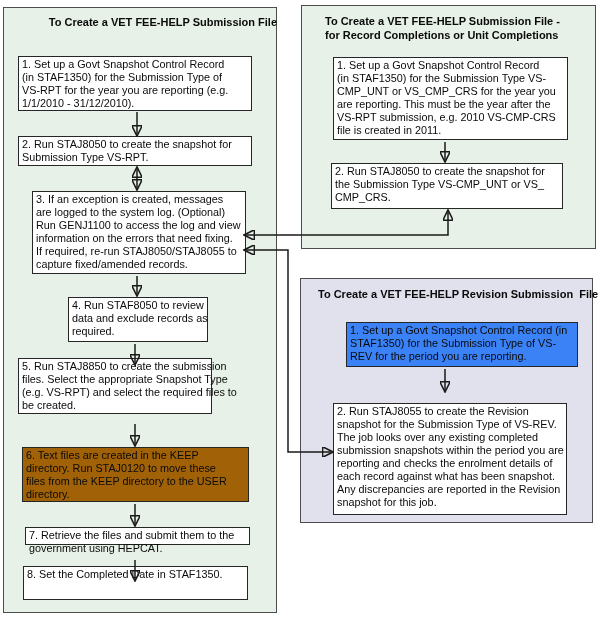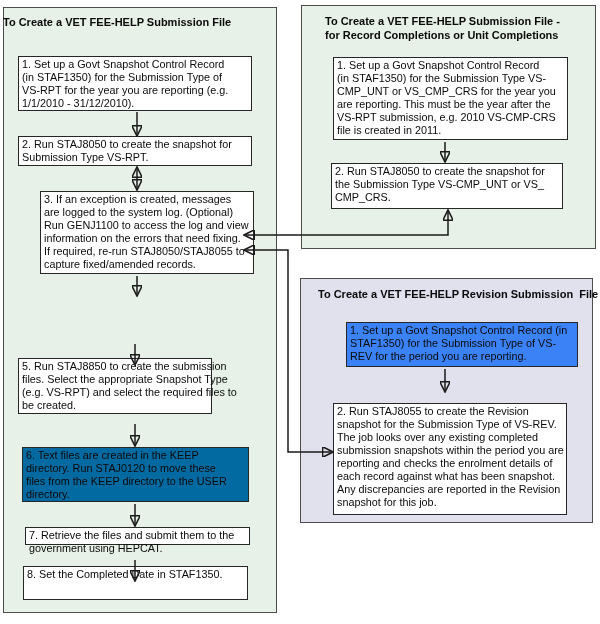--- a/index.html
+++ b/index.html
@@ -47,44 +47,47 @@
 <body>
 
 <div id="stage">
 
   <div class="panel" style="left: 3px; top: 7px; width: 274px; height: 606px; background: rgb(231, 241, 231);"></div>
 
   <div class="panel" style="left: 301px; top: 5px; width: 295px; height: 244px; background: rgb(231, 241, 231);"></div>
 
   <div class="panel" style="left: 300px; top: 278px; width: 293px; height: 245px; background: rgb(225, 225, 238);"></div>
 
-  <div class="panel-title" style="left:3px; top:15px; width:274px; text-align:left;">To Create a VET FEE-HELP Submission File</div>
+  <div class="panel-title" style="left:3px; top:15px; width:274px; text-align:right;">To Create a VET FEE-HELP Submission File</div>
 
   <div class="panel-title" style="left:325px; top:14px;">To Create a VET FEE-HELP Submission File -
 for Record Completions or Unit Completions</div>
 
   <div class="panel-title" style="left:318px; top:287px;">To Create a VET FEE-HELP Revision Submission  File</div>
 
   <div class="flow-box" style="left: 18px; top: 56px; width: 234px; height: 55px; background: rgb(255, 255, 255);">1. Set up a Govt Snapshot Control Record
 (in STAF1350) for the Submission Type of
 VS-RPT for the year you are reporting (e.g.
 1/1/2010 - 31/12/2010).</div>
   <div class="flow-box" style="left: 18px; top: 136px; width: 234px; height: 30px; background: rgb(255, 255, 255);">2. Run STAJ8050 to create the snapshot for
 Submission Type VS-RPT.</div>
-  <div class="flow-box" style="left: 40px; top: 191px; width: 214px; height: 83px; background: rgb(255, 255, 255);">3. If an exception is created, messages
+  <div class="flow-box" style="left: 32px; top: 191px; width: 214px; height: 83px; background: rgb(255, 255, 255);">3. If an exception is created, messages
 are logged to the system log. (Optional)
 Run GENJ1100 to access the log and view
 information on the errors that need fixing.
 If required, re-run STAJ8050/STAJ8055 to
 capture fixed/amended records.</div>
+  <div class="flow-box" style="left: 68px; top: 297px; width: 140px; height: 45px; background: rgb(255, 255, 255);">4. Run STAF8050 to review
+data and exclude records as
+required.</div>
   <div class="flow-box" style="left: 18px; top: 358px; width: 194px; height: 56px; background: rgb(255, 255, 255);">5. Run STAJ8850 to create the submission
 files. Select the appropriate Snapshot Type
 (e.g. VS-RPT) and select the required files to
 be created.</div>
-  <div class="flow-box" style="left: 22px; top: 447px; width: 227px; height: 55px; background: #0369a1;">6. Text files are created in the KEEP
+  <div class="flow-box" style="left: 22px; top: 447px; width: 227px; height: 55px; background: #a16207;">6. Text files are created in the KEEP
 directory. Run STAJ0120 to move these
 files from the KEEP directory to the USER
 directory.</div>
   <div class="flow-box" style="left: 25px; top: 527px; width: 225px; height: 18px; background: rgb(255, 255, 255);">7. Retrieve the files and submit them to the
 government using HEPCAT.</div>
   <div class="flow-box" style="left: 23px; top: 566px; width: 225px; height: 34px; background: rgb(255, 255, 255);">8. Set the Completed Date in STAF1350.</div>
 
   <div class="flow-box" style="left: 333px; top: 57px; width: 235px; height: 83px; background: rgb(255, 255, 255);">1. Set up a Govt Snapshot Control Record
 (in STAF1350) for the Submission Type VS-
 CMP_UNT or VS_CMP_CRS for the year you

